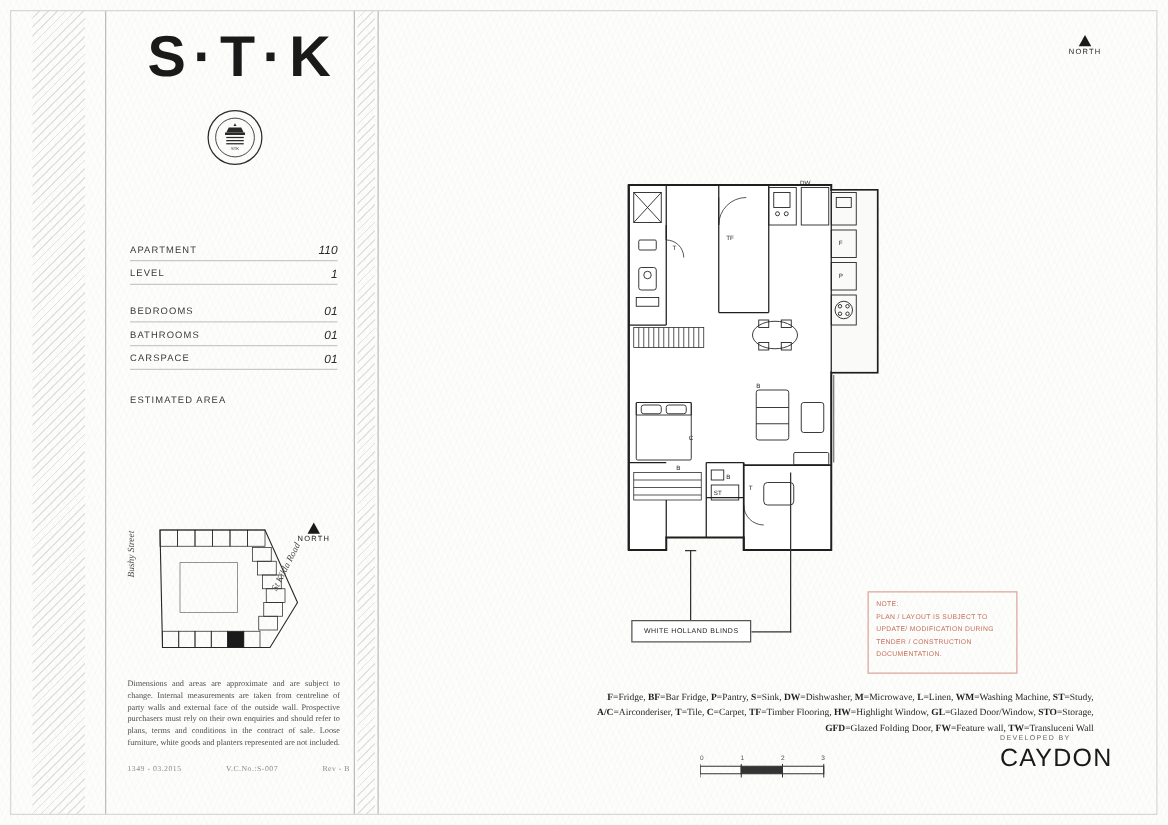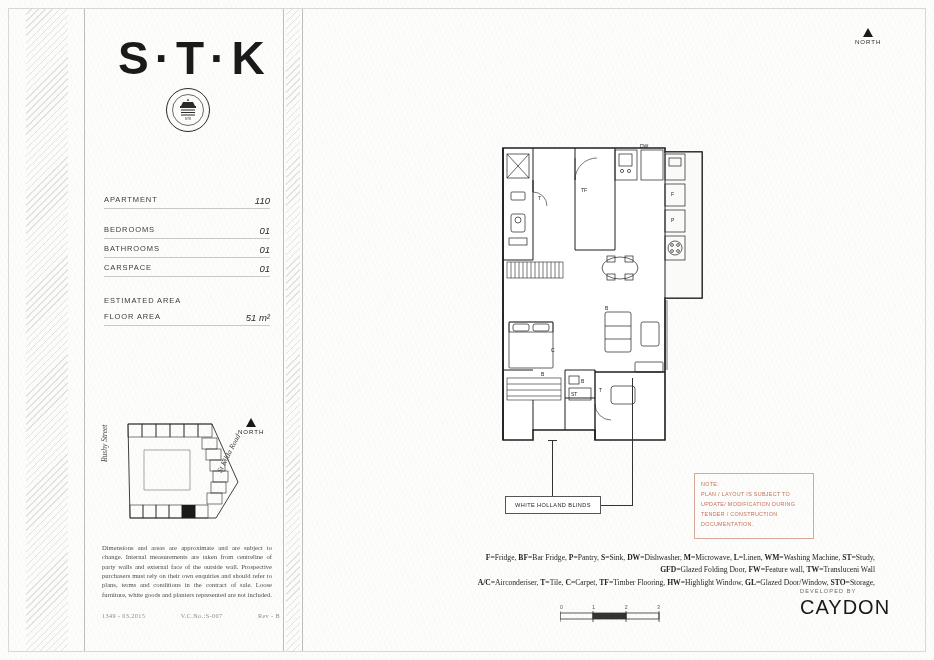--- a/index.html
+++ b/index.html
@@ -36,21 +36,20 @@
     position:absolute; left:8px; top:8px; right:8px; bottom:8px;
     border:1px solid #d8d8d4;
   }
 
   
   .logo {
     position:absolute; left:118px; top:18px;
     font-family:"Liberation Sans", sans-serif;
     font-size:46px; font-weight:bold; letter-spacing:6px;
     color:#1a1a1a;
-    margin-top:13px;
   }
   .crest {
     position:absolute; left:166px; top:88px; width:44px; height:44px;
     border:1.3px solid #2a2a2a; border-radius:50%;
     display:flex; align-items:center; justify-content:center;
   }
   .crest svg { display:block; }
 
   .spec-table {
     position:absolute; left:104px; top:190px; width:166px;
@@ -189,39 +188,39 @@
       <rect x="11" y="22.5" width="14" height="1" fill="#2a2a2a"></rect>
       <text x="18" y="28.4" font-size="3.3" text-anchor="middle" fill="#2a2a2a" font-family="Liberation Sans, sans-serif">STK</text>
     </svg>
   </div>
 
   <div class="spec-table">
     <div class="spec-row">
       <span class="k">APARTMENT</span>
       <span class="v">110</span>
     </div>
+    <div class="spec-row">
+      <span class="k">LEVEL</span>
+      <span class="v">1</span>
+    </div>
     <div class="spec-gap"></div>
     <div class="spec-row">
       <span class="k">BEDROOMS</span>
       <span class="v">01</span>
     </div>
     <div class="spec-row">
       <span class="k">BATHROOMS</span>
       <span class="v">01</span>
     </div>
     <div class="spec-row">
       <span class="k">CARSPACE</span>
       <span class="v">01</span>
     </div>
     <div class="spec-gap"></div>
     <div class="spec-head">ESTIMATED AREA</div>
-    <div class="spec-row">
-      <span class="k">FLOOR AREA</span>
-      <span class="v">51 m²</span>
-    </div>
   </div>
 
   <div class="keyplan">
     <svg width="146" height="110" viewBox="0 0 146 110">
 
       <path d="M8 4 L92 4 L118 62 L96 98 L10 98 Z" fill="none" stroke="#2a2a2a" stroke-width="0.9"></path>
 
       <g stroke="#2a2a2a" stroke-width="0.6" fill="none">
         <rect x="8" y="4" width="14" height="13"></rect>
         <rect x="22" y="4" width="14" height="13"></rect>
@@ -424,24 +423,24 @@
     <div>UPDATE/ MODIFICATION DURING</div>
     <div>TENDER / CONSTRUCTION</div>
     <div>DOCUMENTATION.</div>
   </div>
 
   <div class="legend">
     <div>
       <b>F</b><span>=Fridge, </span><b>BF</b><span>=Bar Fridge, </span><b>P</b><span>=Pantry, </span><b>S</b><span>=Sink, </span><b>DW</b><span>=Dishwasher, </span><b>M</b><span>=Microwave, </span><b>L</b><span>=Linen, </span><b>WM</b><span>=Washing Machine, </span><b>ST</b><span>=Study,</span>
     </div>
     <div>
+      <b>A/C</b><span>=Airconderiser, </span><b>T</b><span>=Tile, </span><b>C</b><span>=Carpet, </span><b>TF</b><span>=Timber Flooring, </span><b>HW</b><span>=Highlight Window, </span><b>GL</b><span>=Glazed Door/Window, </span><b>STO</b><span>=Storage,</span>
+    </div>
+    <div>
       <b>GFD</b><span>=Glazed Folding Door, </span><b>FW</b><span>=Feature wall, </span><b>TW</b><span>=Transluceni Wall</span>
-    </div>
-    <div>
-      <b>A/C</b><span>=Airconderiser, </span><b>T</b><span>=Tile, </span><b>C</b><span>=Carpet, </span><b>TF</b><span>=Timber Flooring, </span><b>HW</b><span>=Highlight Window, </span><b>GL</b><span>=Glazed Door/Window, </span><b>STO</b><span>=Storage,</span>
     </div>
   </div>
 
   <div class="scalebar">
     <div class="nums">
       <span>0</span>
       <span>1</span>
       <span>2</span>
       <span>3</span>
     </div>

